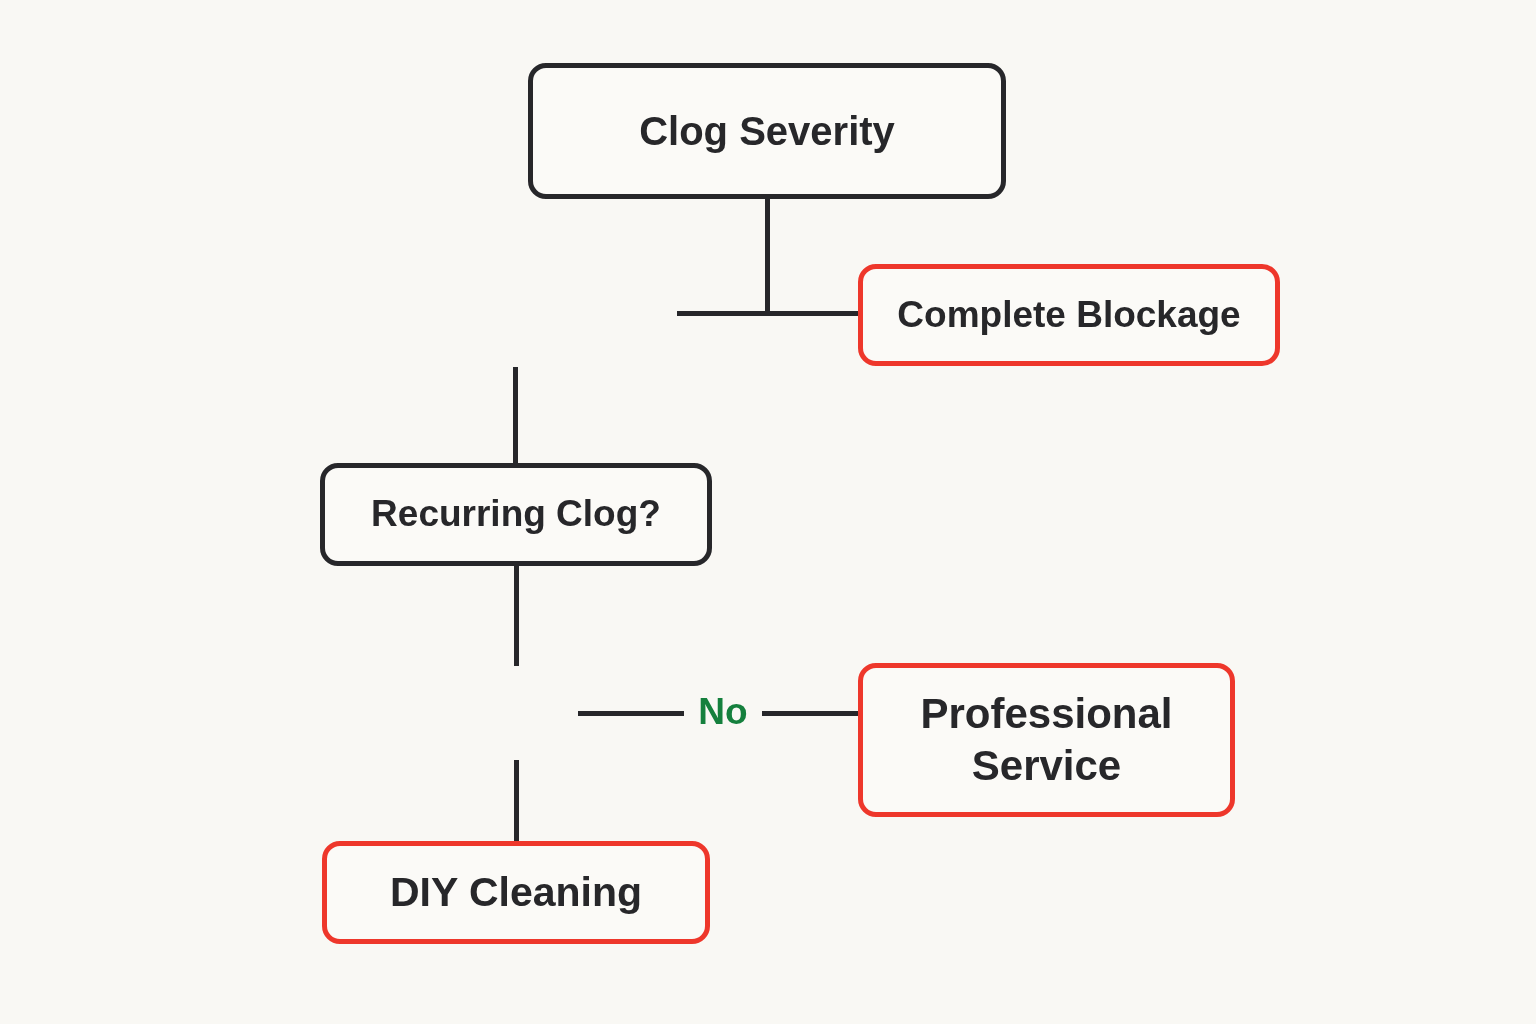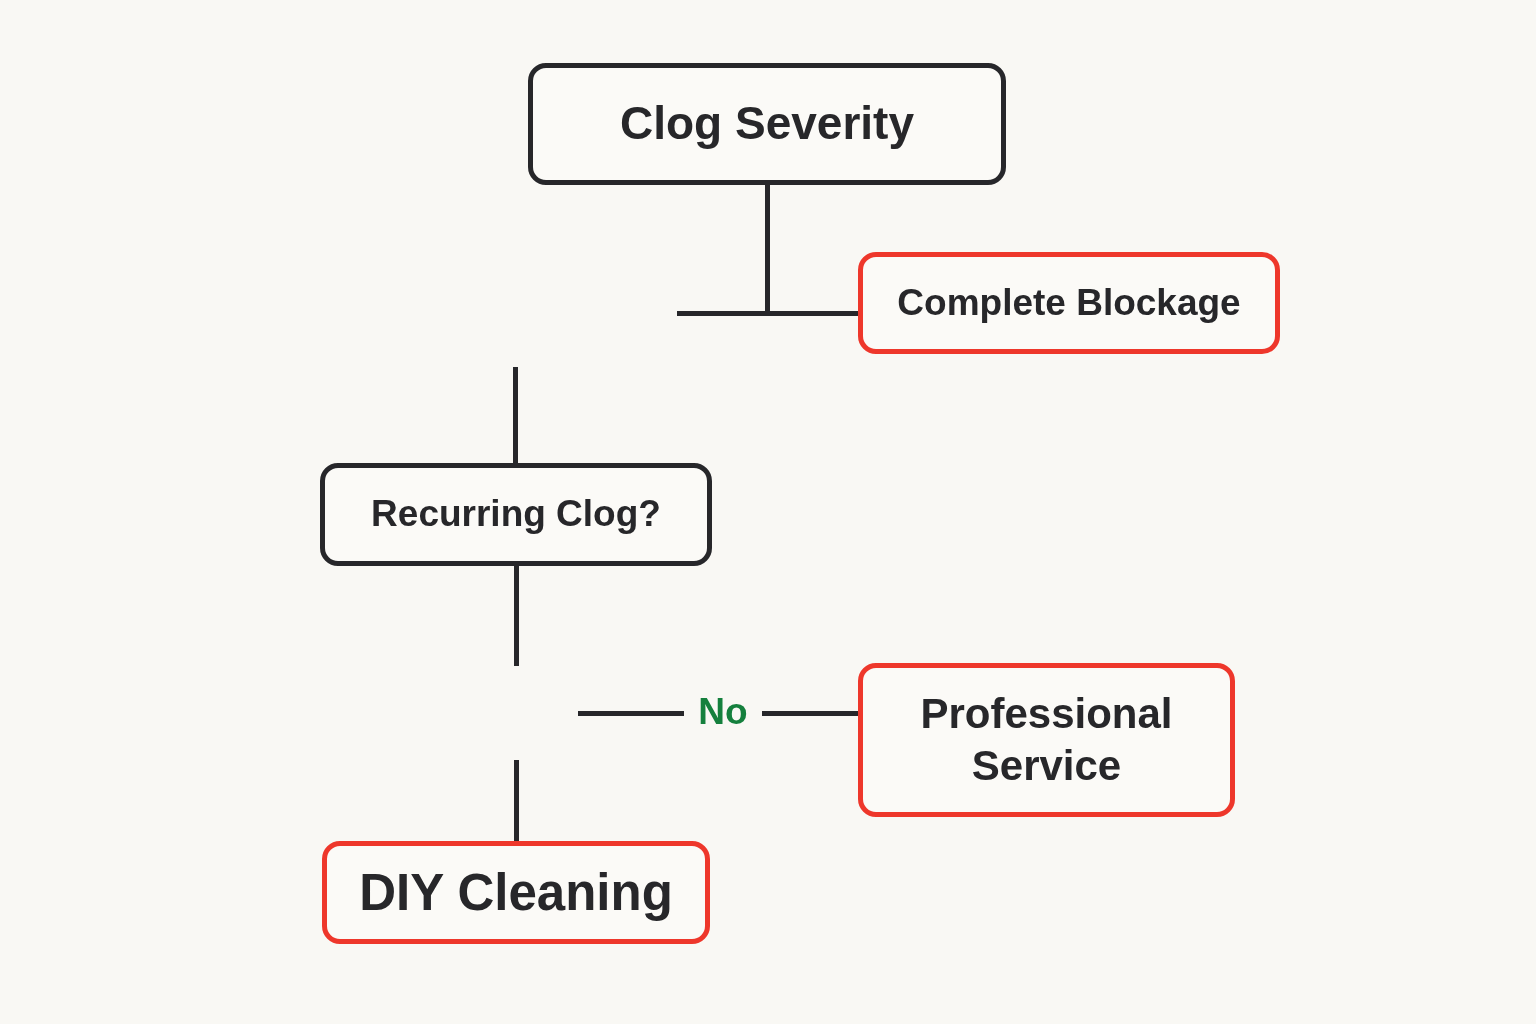--- a/index.html
+++ b/index.html
@@ -42,27 +42,27 @@
     position: absolute;
     display: flex;
     align-items: center;
     justify-content: center;
     color: #15803d;
     font-weight: 700;
     font-size: 37px;
   }
 
   
-  #box-clog      { left: 528px; top: 63px;  width: 478px; height: 122px; font-size: 46px; }
+  #box-clog      { left: 528px; top: 63px;  width: 478px; height: 136px; font-size: 40px; }
   #box-slow      { left: 353px; top: 262px; width: 324px; height: 105px; font-size: 41px; }
-  #box-complete  { left: 858px; top: 252px; width: 422px; height: 102px; font-size: 37px; }
+  #box-complete  { left: 858px; top: 264px; width: 422px; height: 102px; font-size: 37px; }
   #box-recurring { left: 320px; top: 463px; width: 392px; height: 103px; font-size: 37px; }
   #box-yes       { left: 456px; top: 666px; width: 122px; height: 94px;  font-size: 37px; }
   #box-prof      { left: 858px; top: 663px; width: 377px; height: 154px; font-size: 42px; padding: 0 45px; }
-  #box-diy       { left: 322px; top: 841px; width: 388px; height: 103px; font-size: 51px; }
+  #box-diy       { left: 322px; top: 841px; width: 388px; height: 103px; font-size: 41px; }
 
   
   #line-clog-down     { left: 765px; top: 185px; width: 5px;   height: 130px; }
   #line-row2-horiz    { left: 677px; top: 311px; width: 181px; height: 5px; }
   #line-slow-down     { left: 513px; top: 367px; width: 5px;   height: 96px; }
   #line-recurring-down{ left: 514px; top: 566px; width: 5px;   height: 100px; }
   #line-yes-right     { left: 578px; top: 711px; width: 106px; height: 5px; }
   #line-no-right      { left: 762px; top: 711px; width: 96px;  height: 5px; }
   #line-yes-down      { left: 514px; top: 760px; width: 5px;   height: 81px; }
 

